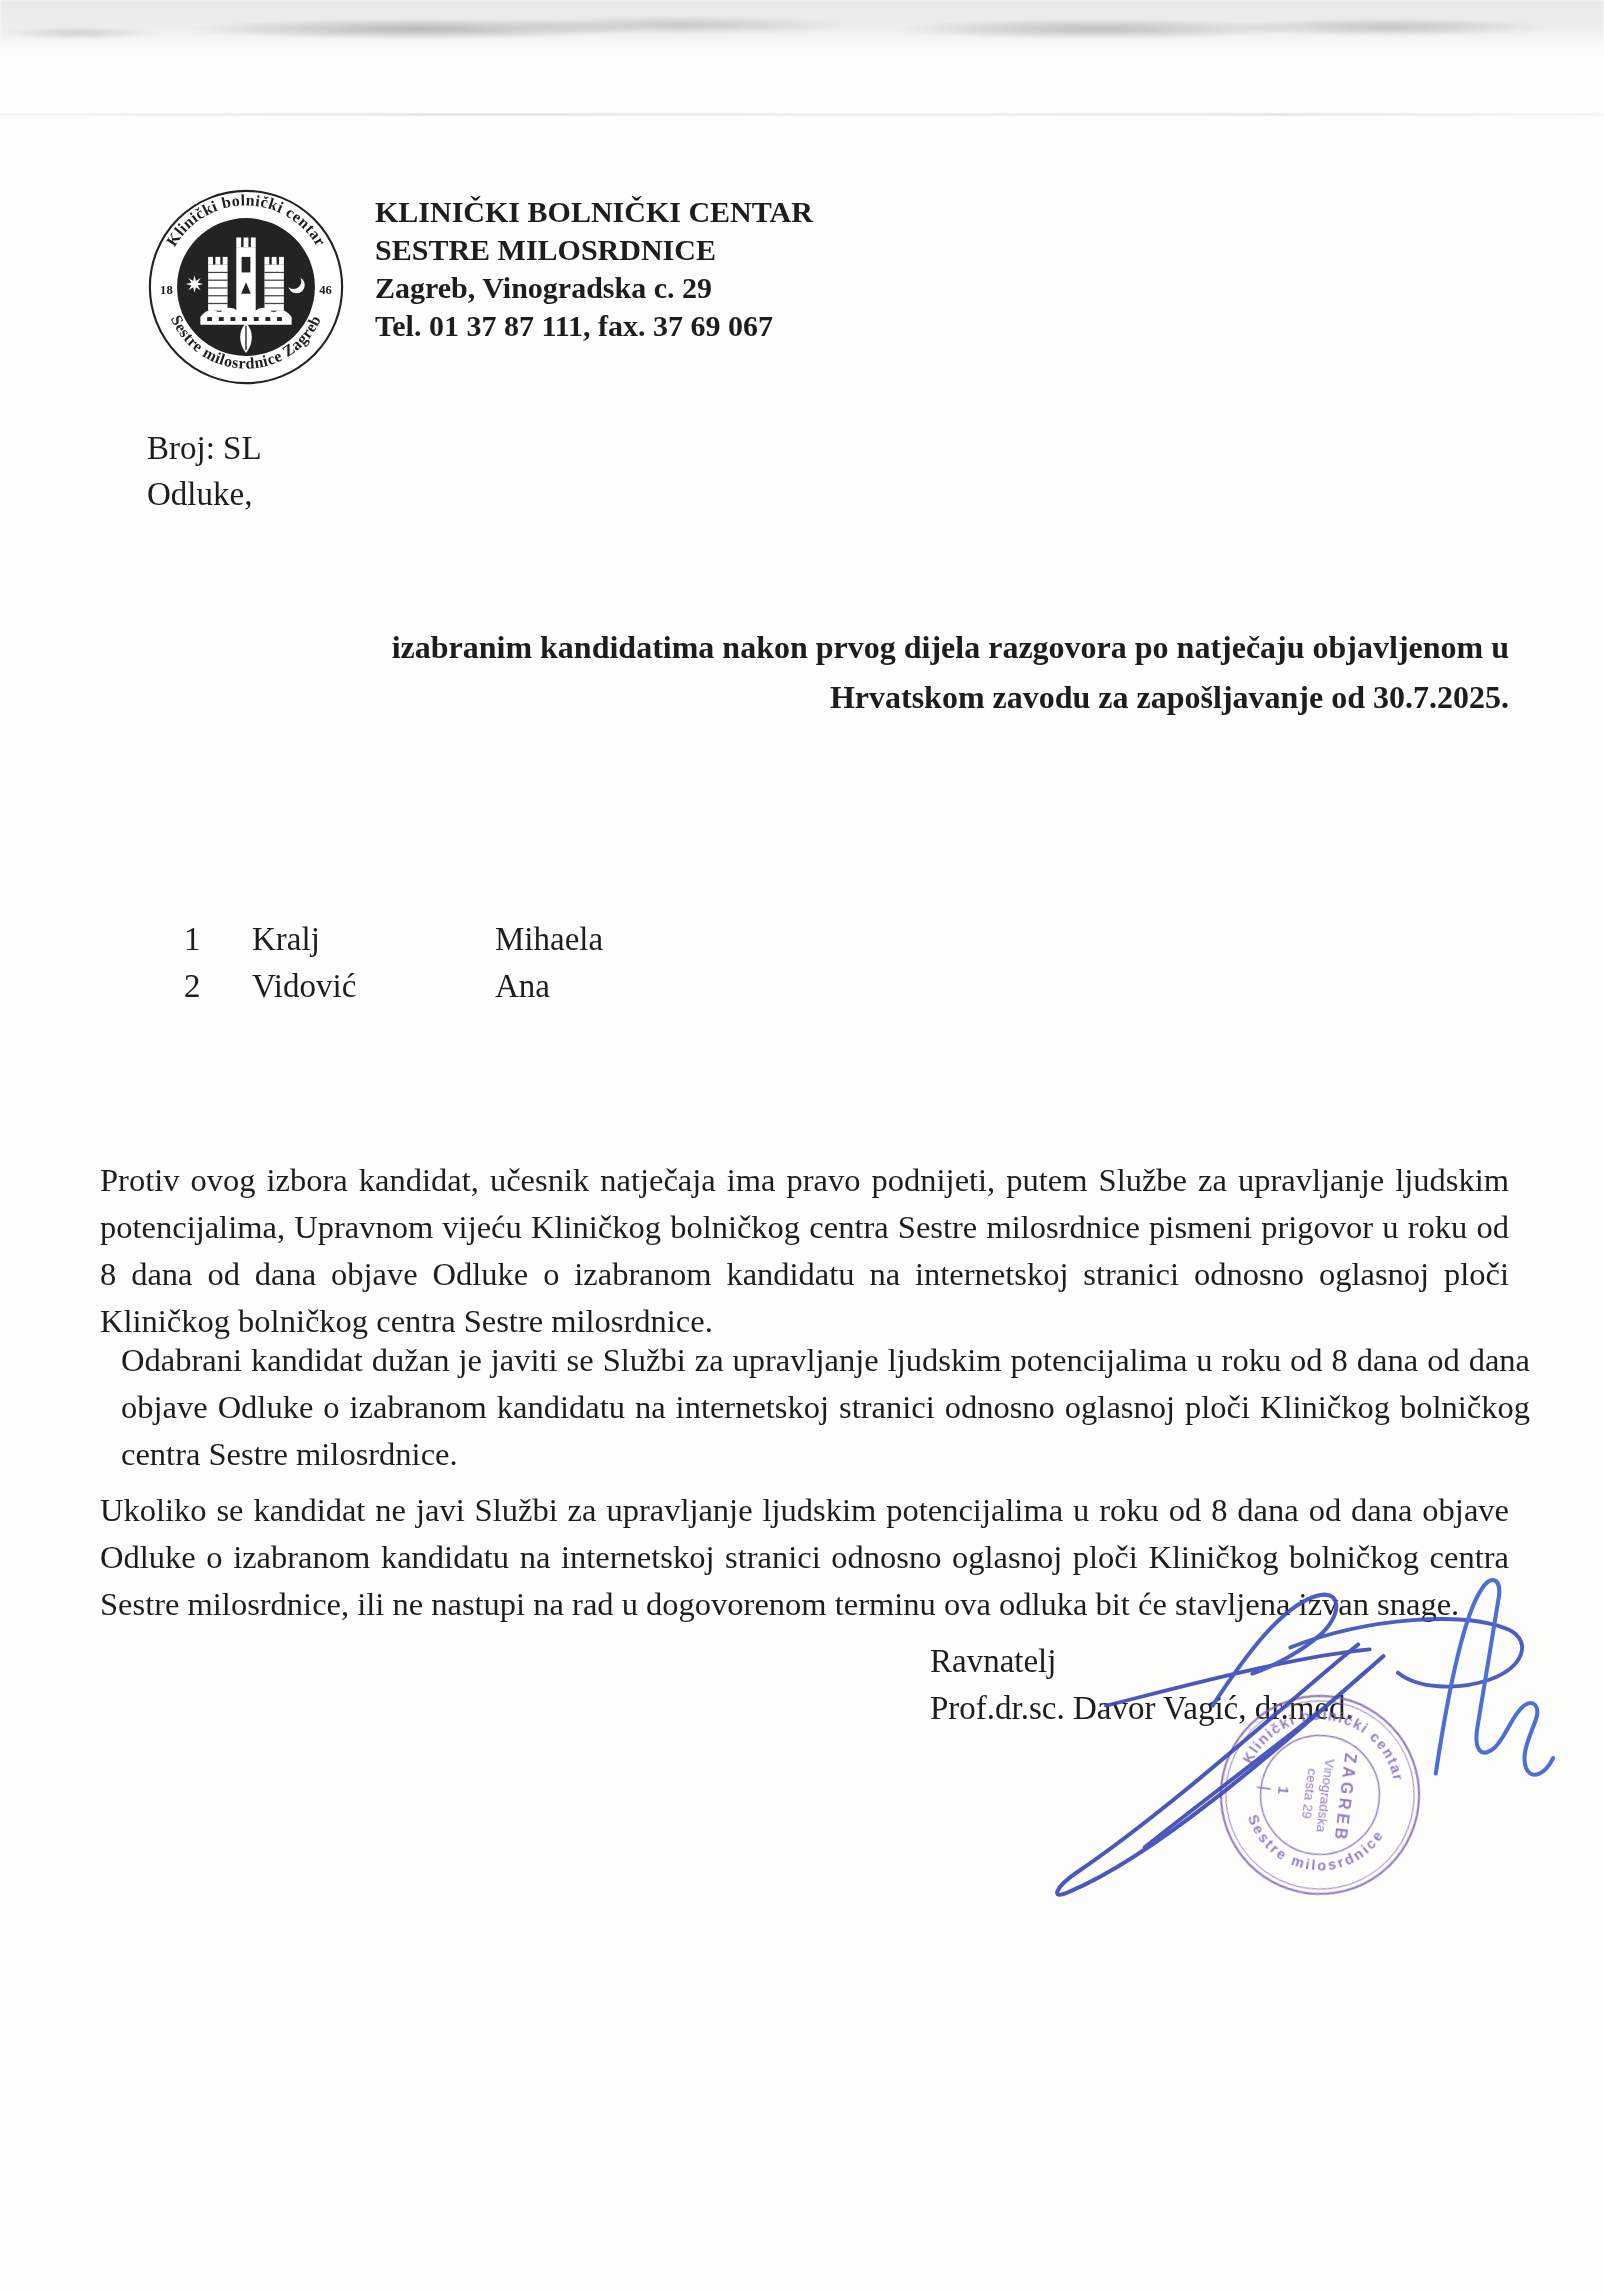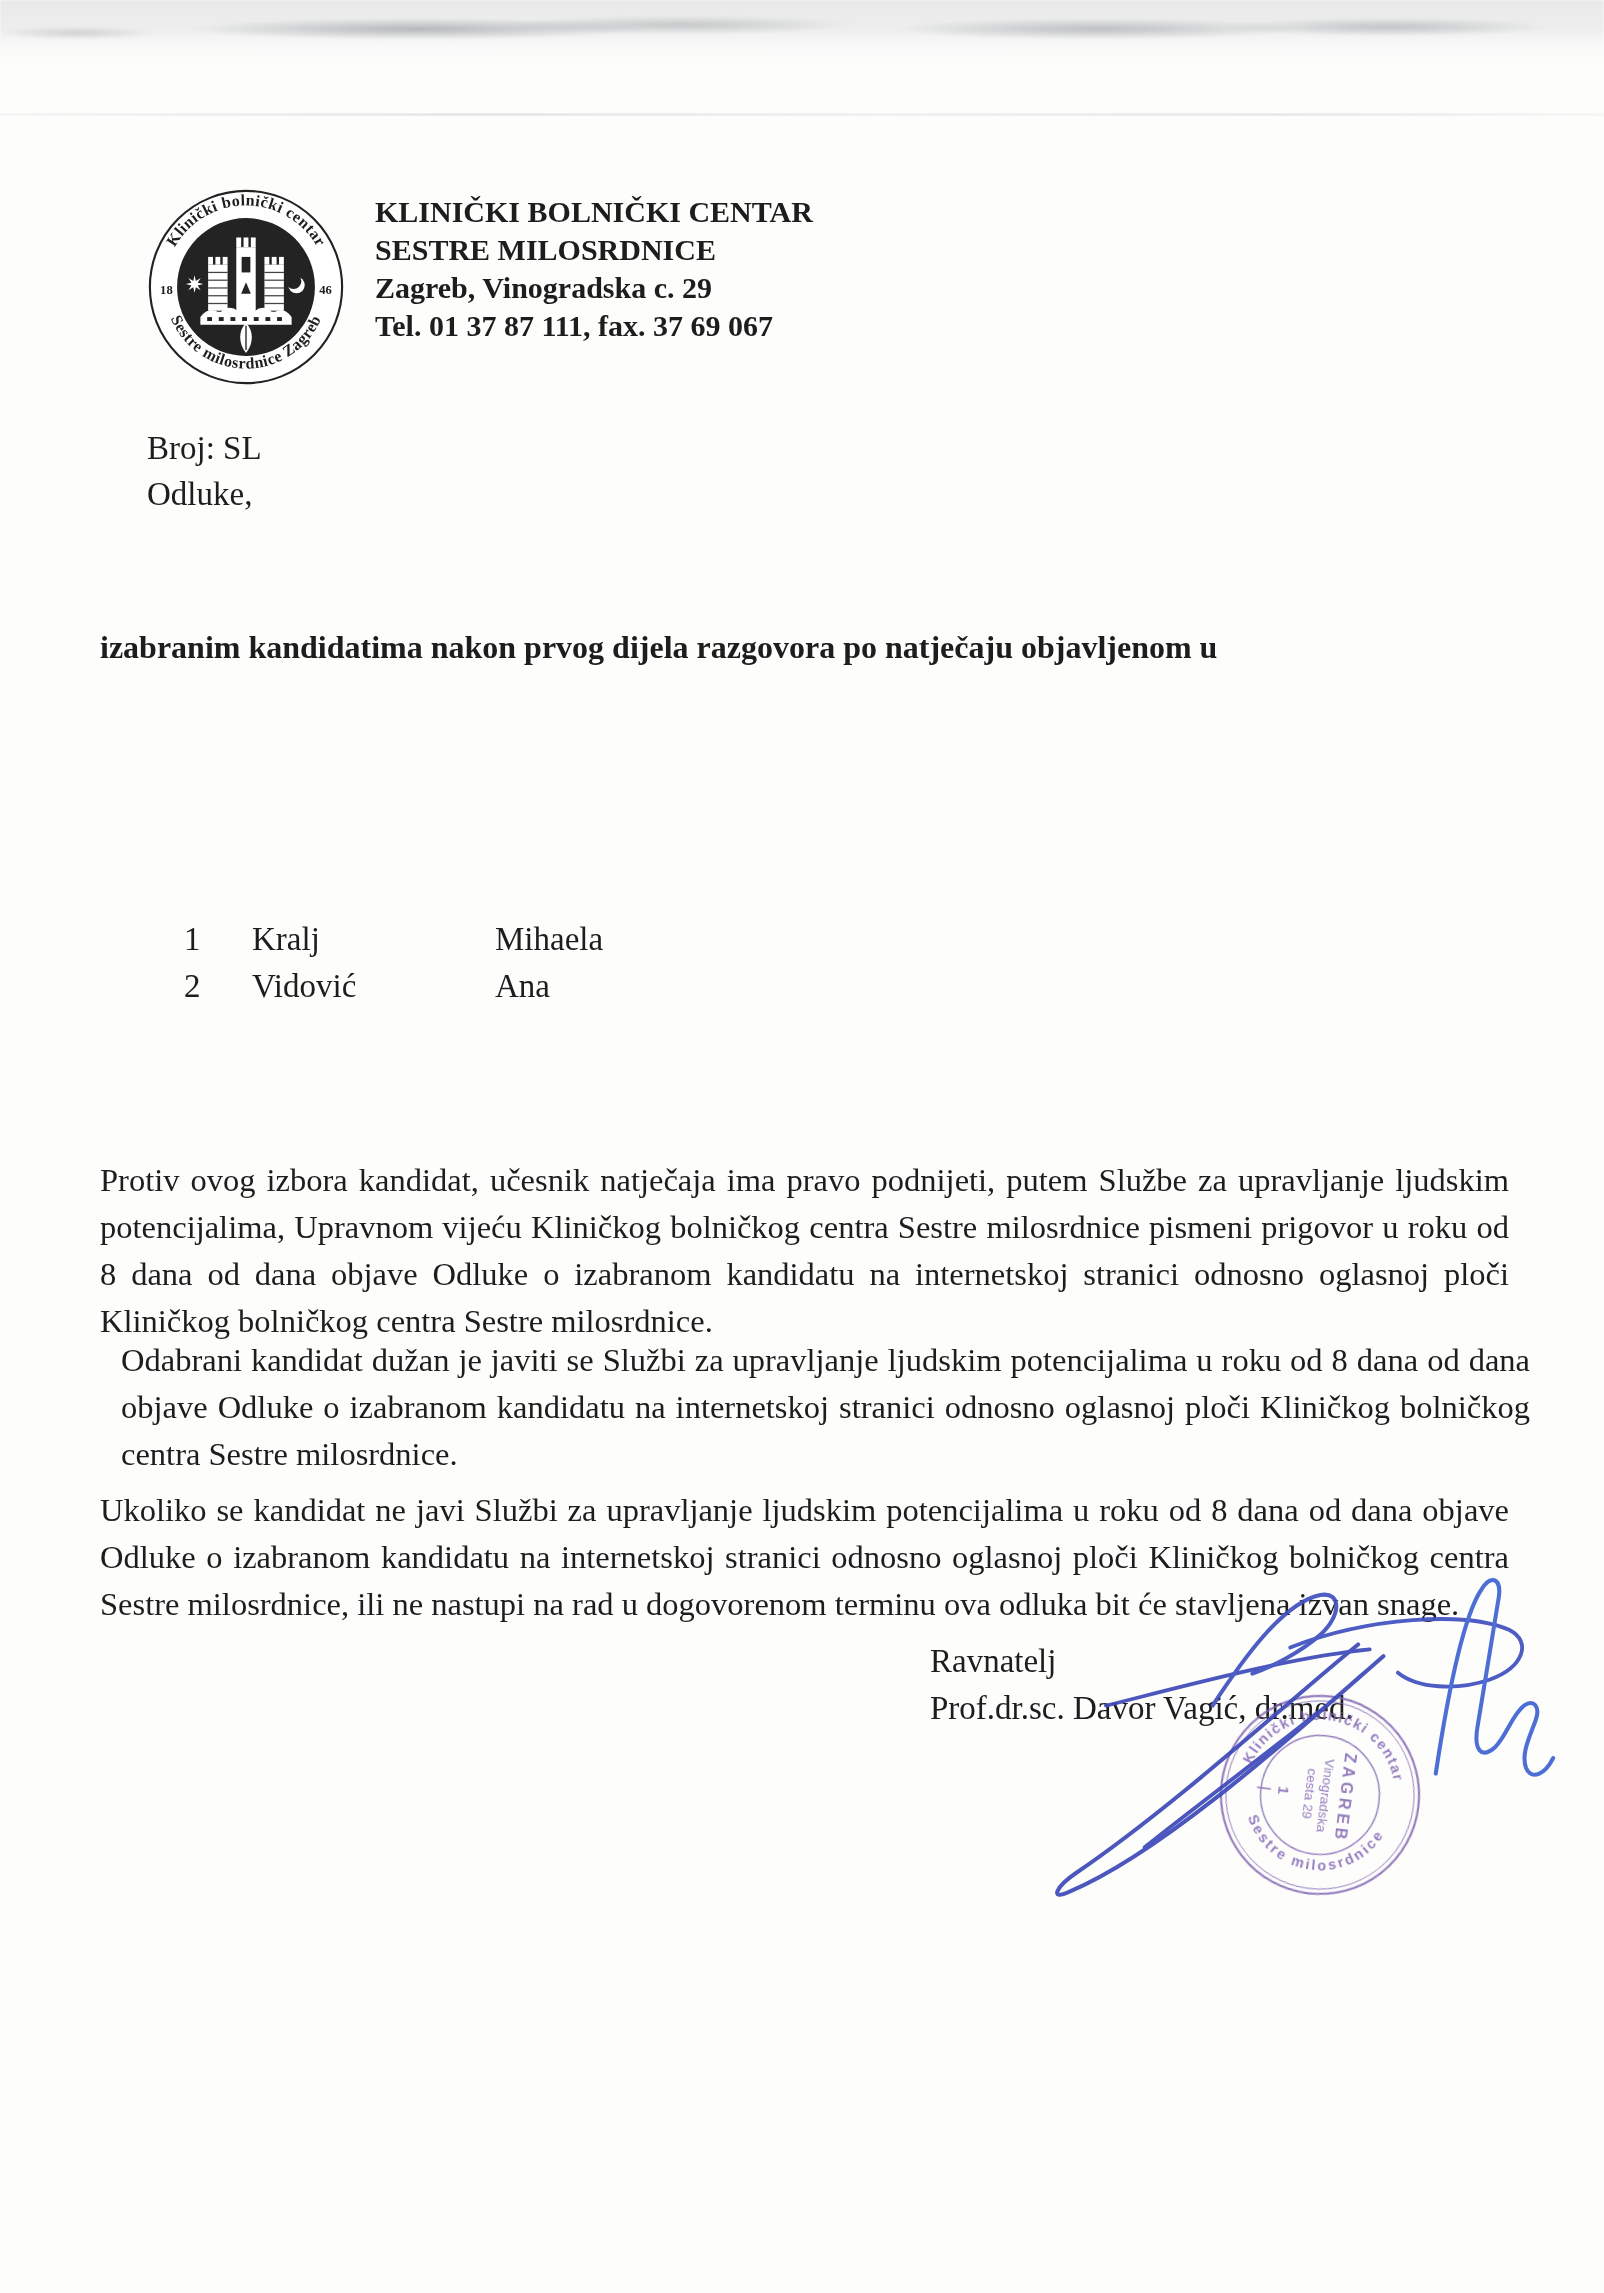--- a/index.html
+++ b/index.html
@@ -27,21 +27,21 @@
     position:absolute;top:113px;left:0;width:1604px;height:2.9px;
     background:linear-gradient(to right, rgba(100,105,112,.05), rgba(100,105,112,.14) 30%, rgba(100,105,112,.08) 55%, rgba(100,105,112,.13) 80%, rgba(100,105,112,.04));
     filter:blur(0.6px);
   }
   .letterhead{position:absolute;top:187px;left:146px;display:flex;}
   .logo-wrap{width:200px;height:200px;flex:0 0 auto;}
   .org-lines{margin-left:29px;padding-top:5.8px;font-weight:bold;font-size:30px;line-height:38px;white-space:nowrap;}
   .ref{position:absolute;top:425px;left:147px;font-size:33px;line-height:46px;}
   .content-col{position:absolute;left:100px;width:1409px;}
   .title{top:571px;text-align:center;font-weight:bold;font-size:33px;letter-spacing:.38em;}
-  .subline{text-align:left;font-weight:bold;font-size:32px;}
+  .subline{text-align:right;font-weight:bold;font-size:32px;}
   .sub1{top:629px;}
   .sub2{top:679px;}
   .intro{top:811px;text-align:justify;font-size:33px;line-height:47px;}
   .candidates{position:absolute;top:916px;left:184px;font-size:33px;line-height:47px;}
   .cand-row{display:grid;grid-template-columns:68px 243px auto;}
   .bodypara{text-align:justify;font-size:32.5px;line-height:47px;}
   .p1{top:1124px;}
   .p2{top:1304px;margin-left:21px;}
   .p3{top:1454px;}
   .sign-text{position:absolute;top:1638px;left:930px;font-size:33px;line-height:47px;}
@@ -131,20 +131,21 @@
       <div data-name="org-phone-fax">Tel. 01 37 87 111, fax. 37 69 067</div>
     </div>
   </header>
 
   <div class="ref" data-name="reference-block">
     <div data-name="reference-number">Broj: SL</div>
     <div data-name="reference-place">Odluke,</div>
   </div>
 
   <div class="content-col subline sub1" data-name="notice-subtitle-line1">izabranim kandidatima nakon prvog dijela razgovora po natječaju objavljenom u</div>
+  <div class="content-col subline sub2" data-name="notice-subtitle-line2">Hrvatskom zavodu za zapošljavanje od 30.7.2025.</div>
 
 
   <div class="candidates" data-name="candidate-list">
     <div class="cand-row" data-name="candidate-row">
       <span data-name="candidate-number">1</span>
       <span data-name="candidate-surname">Kralj</span>
       <span data-name="candidate-firstname">Mihaela</span>
     </div>
     <div class="cand-row" data-name="candidate-row">
       <span data-name="candidate-number">2</span>

